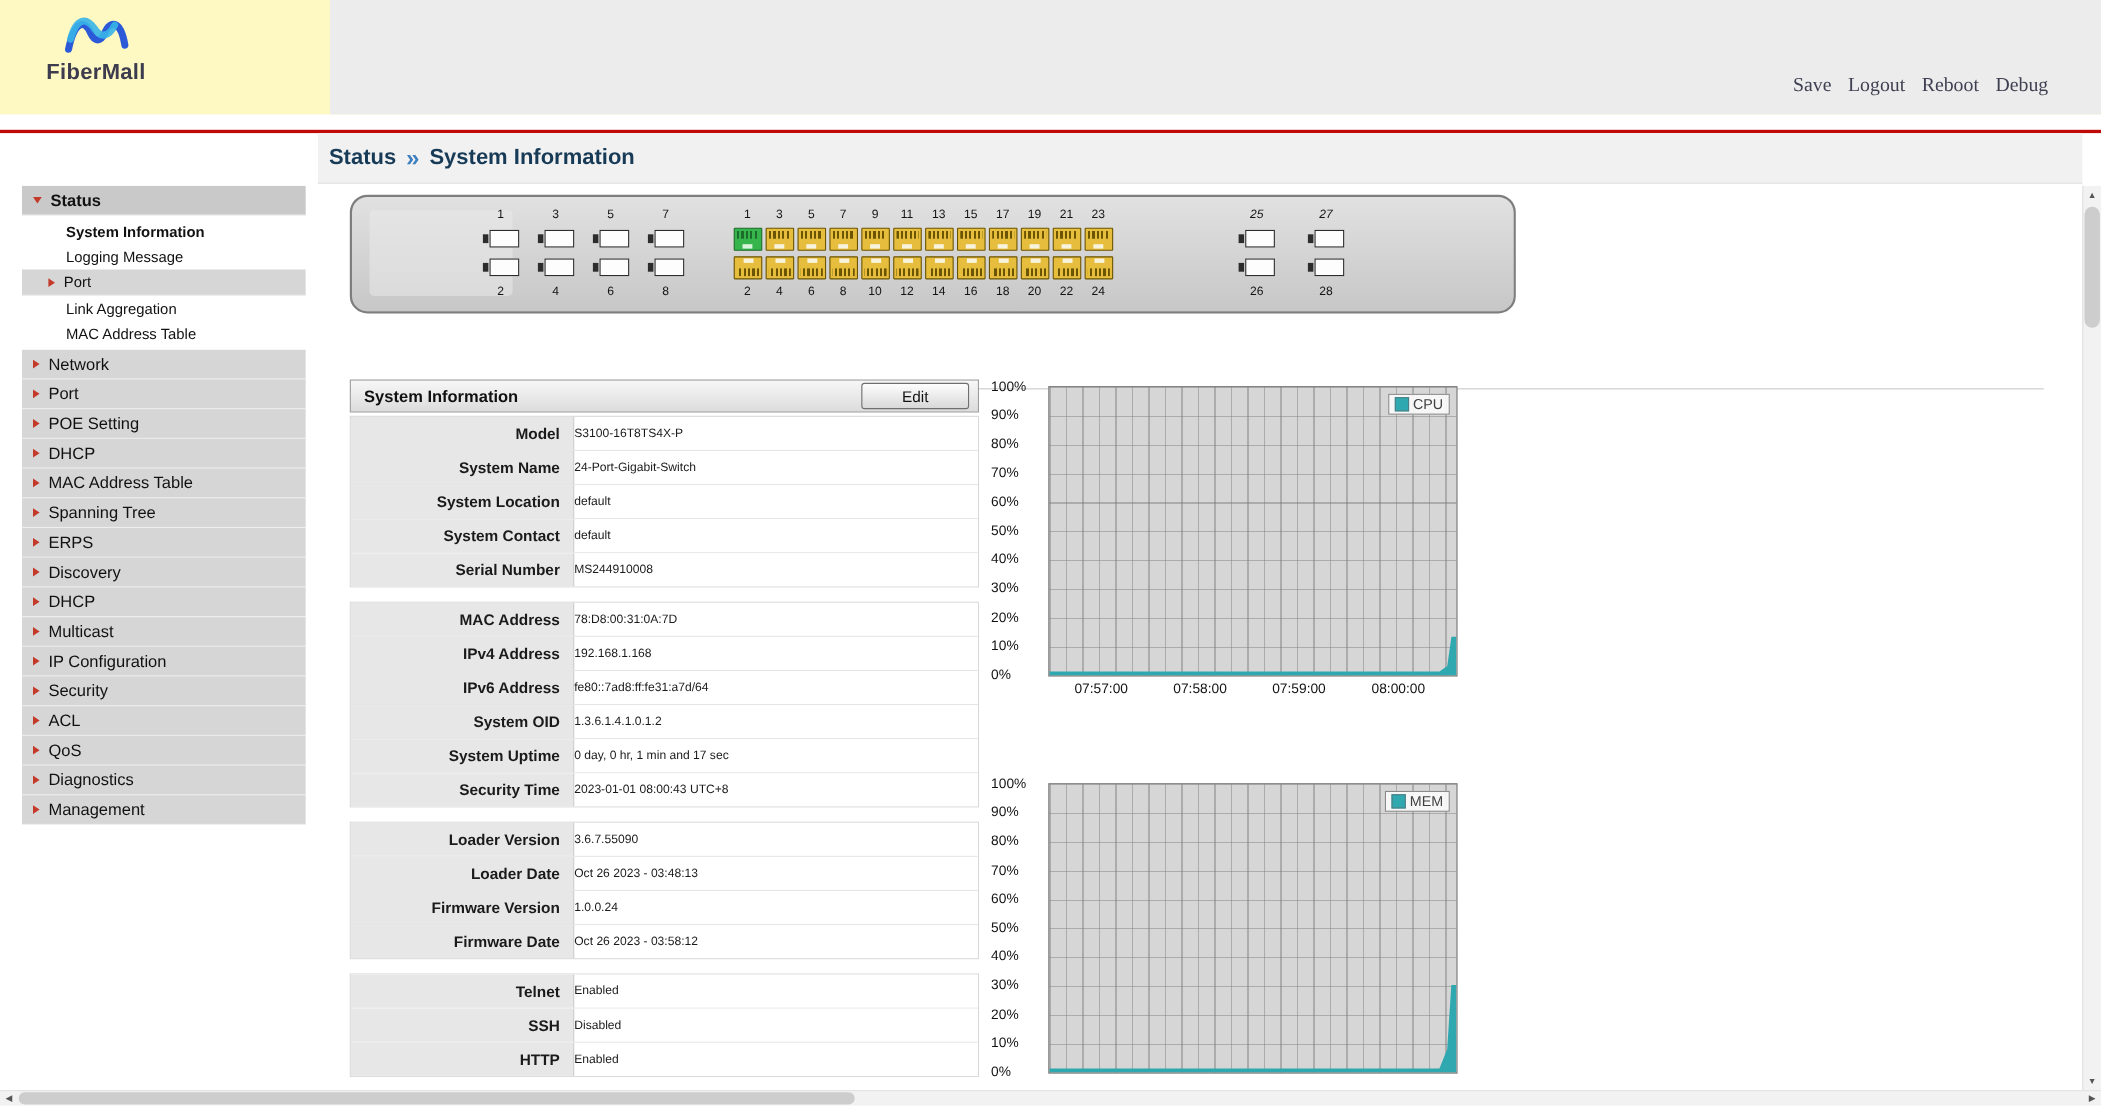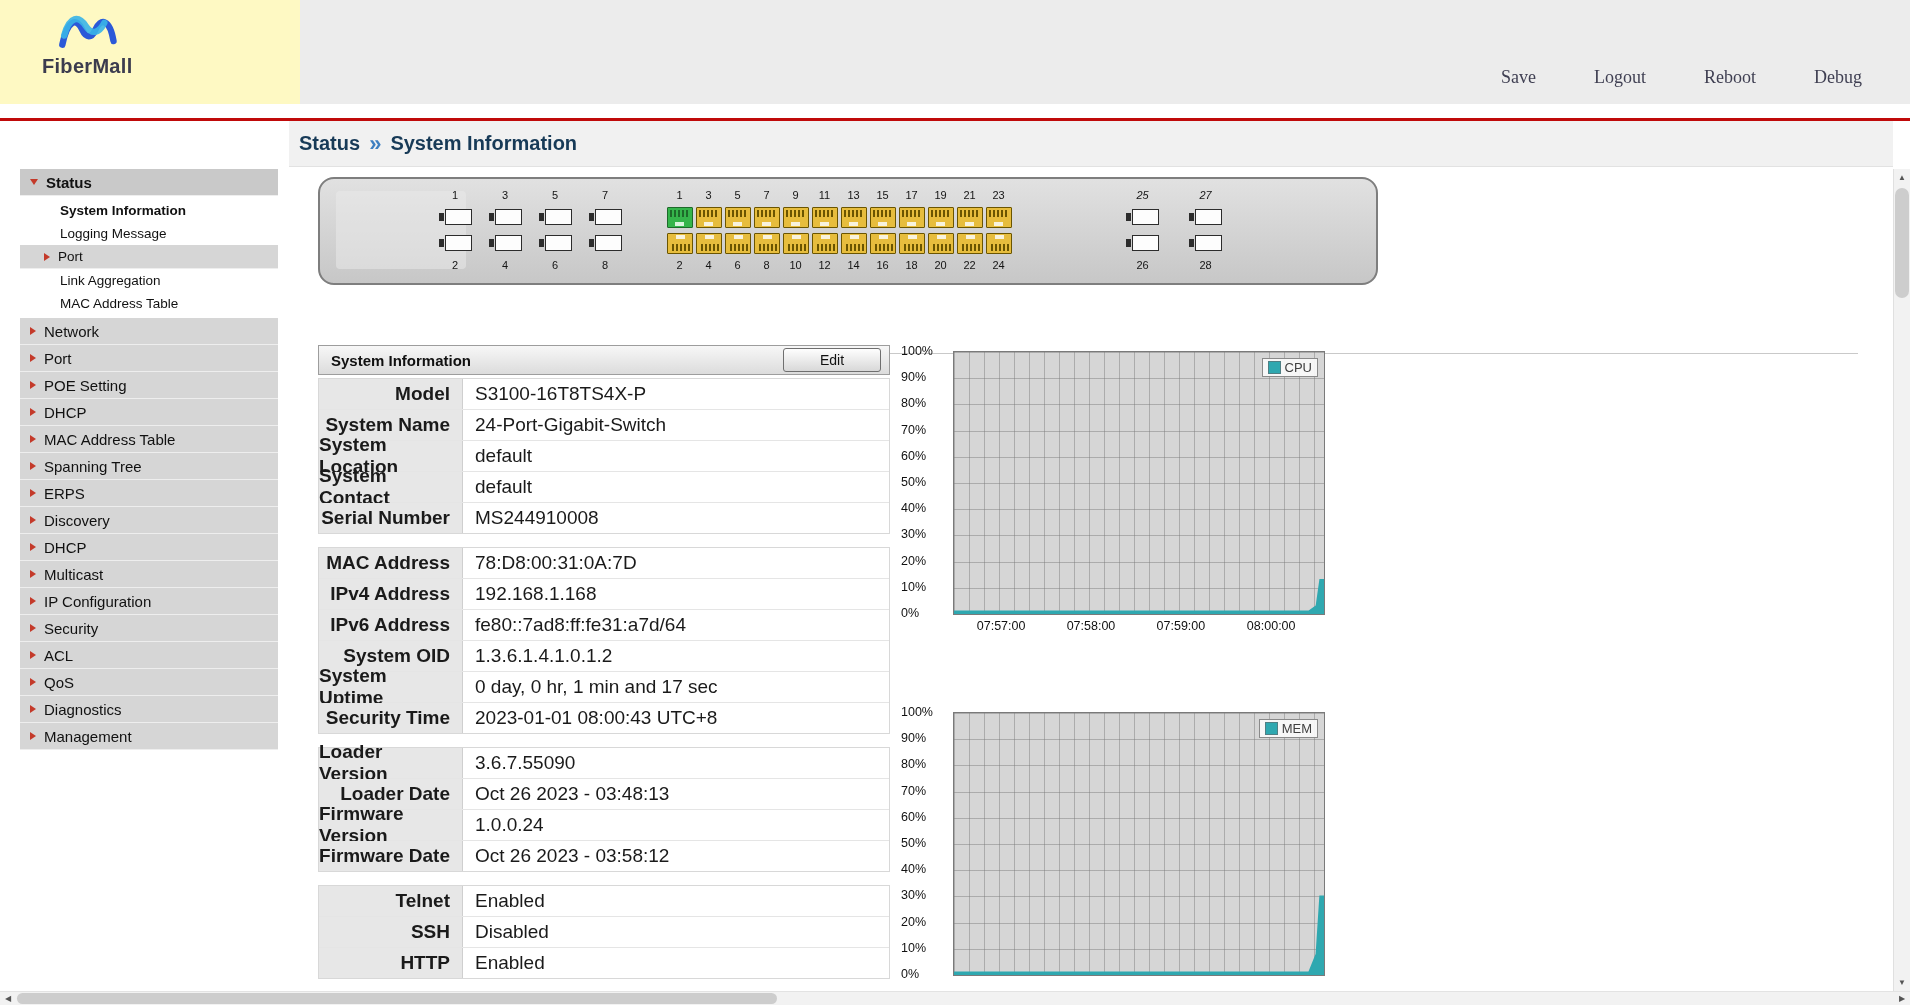--- a/index.html
+++ b/index.html
@@ -6,21 +6,21 @@
   body{
     width:1910px;height:1005px;overflow:hidden;position:relative;
     background:#fff;font-family:"Liberation Sans",sans-serif;color:#111;
   }
   
   .header{position:absolute;top:0;left:0;right:0;height:104px;background:#fef9c3;}
   .header-right-bg{position:absolute;left:300px;top:0;right:0;bottom:0;background:#ececec;}
   .logo{position:absolute;left:42px;top:8px;display:flex;flex-direction:column;align-items:center;z-index:2;}
   .logo svg{width:64px;height:46px;display:block;}
   .logo-text{font-size:20px;font-weight:600;color:#3c3c4e;letter-spacing:.3px;margin-top:1px;}
-  .top-links{position:absolute;right:48px;bottom:16px;display:flex;gap:58px;z-index:2;}
+  .top-links{position:absolute;right:48px;bottom:16px;display:flex;gap:15px;z-index:2;}
   .top-link{font-family:"Liberation Serif",serif;font-size:18px;color:#3f3f52;text-decoration:none;}
   .red-line{position:absolute;top:118px;left:0;right:0;height:3px;background:#c00a0a;}
   
   .breadcrumb{position:absolute;top:121px;left:289px;right:17px;height:46px;background:#f1f1f1;
     display:flex;align-items:center;gap:9px;padding-left:10px;border-bottom:1px solid #e2e2e2;box-sizing:border-box;}
   .bc-section,.bc-page{font-size:20px;font-weight:bold;color:#173a57;}
   .bc-sep{font-size:22px;font-weight:bold;color:#3e7fc1;line-height:20px;}
   
   .sidebar{position:absolute;left:20px;top:169px;width:258px;background:#fff;}
   .sb-item{display:flex;align-items:center;cursor:pointer;box-sizing:border-box;}
@@ -62,24 +62,24 @@
   .sysinfo{position:absolute;left:40px;top:176px;width:572px;}
   .sysinfo-header{height:30px;background:linear-gradient(#f7f7f7,#dcdcdc);border:1px solid #9d9d9d;
     display:flex;align-items:center;justify-content:space-between;padding:0 8px 0 12px;box-sizing:border-box;}
   .sysinfo-title{font-size:15px;font-weight:bold;color:#101010;}
   .edit-btn{width:98px;height:24px;font-size:14px;font-family:inherit;color:#111;cursor:pointer;
     background:linear-gradient(#fefefe,#d8d8d8);border:1px solid #6f6f6f;border-radius:3px;}
   .si-group{margin-top:13px;border:1px solid #d8d8d8;}
   .si-group:first-child{margin-top:3px;}
   .si-row{display:flex;height:30px;border-bottom:1px solid #e5e5e5;background:#fff;}
   .si-row:last-child{border-bottom:none;}
-  .si-label{width:144px;flex:none;background:#e7e7e7;border-right:1px solid #cfcfcf;
+  .si-label{width:203px;flex:none;background:#e7e7e7;border-right:1px solid #cfcfcf;
     display:flex;align-items:center;justify-content:flex-end;padding-right:12px;
-    font-weight:bold;font-size:19px;color:#1a1a1a;box-sizing:border-box;}
-  .si-value{flex:1;display:flex;align-items:center;padding-left:12px;font-size:19px;color:#1a1a1a;}
+    font-weight:bold;font-size:14px;color:#1a1a1a;box-sizing:border-box;}
+  .si-value{flex:1;display:flex;align-items:center;font-size:11px;color:#1a1a1a;}
   
   .chart{position:absolute;width:470px;height:300px;}
   #chart0{left:623px;top:182px;}
   #chart1{left:623px;top:543px;}
   .ylabels{position:absolute;left:0;top:0;width:44px;height:262px;}
   .ytick{position:absolute;right:0;width:44px;font-size:12.5px;color:#111;line-height:14px;}
   .plot{position:absolute;left:52px;top:0;width:370px;height:262px;background-color:#d6d6d6;border:1px solid #7a7a7a;
     background-image:
       repeating-linear-gradient(to right,rgba(120,120,120,.45) 0 1px,transparent 1px 15px),
       repeating-linear-gradient(to bottom,rgba(120,120,120,.45) 0 1px,transparent 1px 26.2px);}

